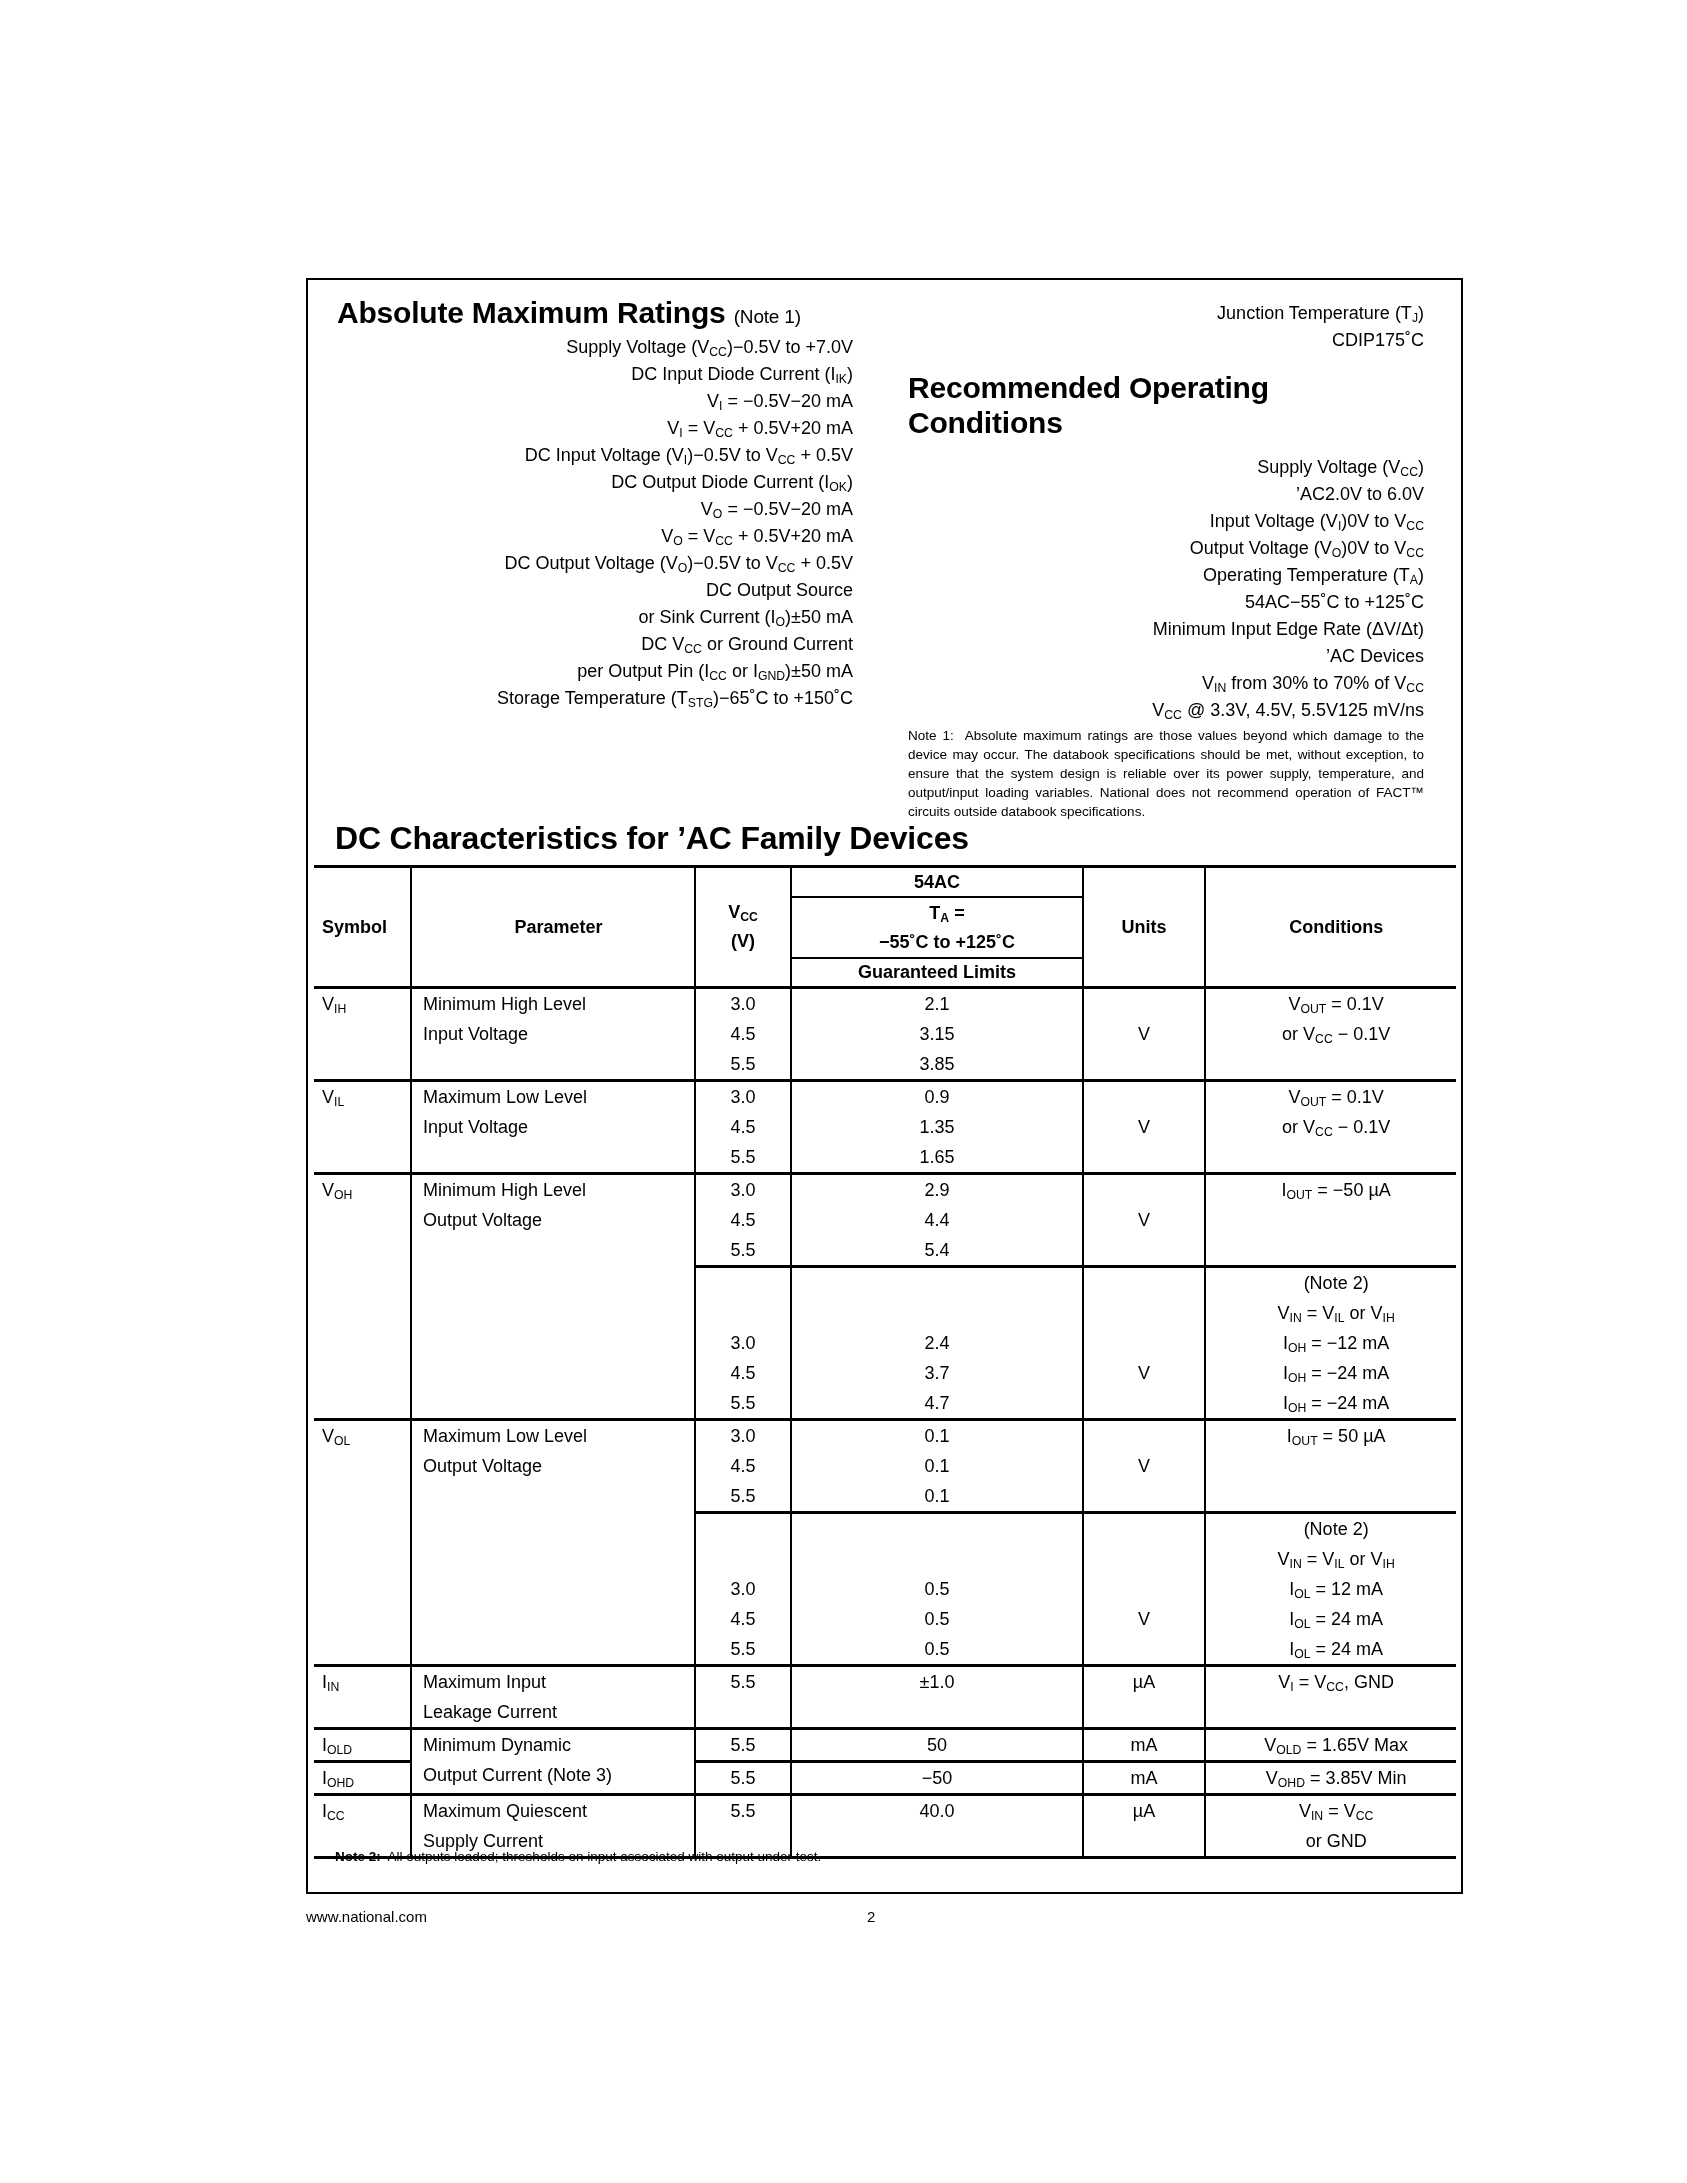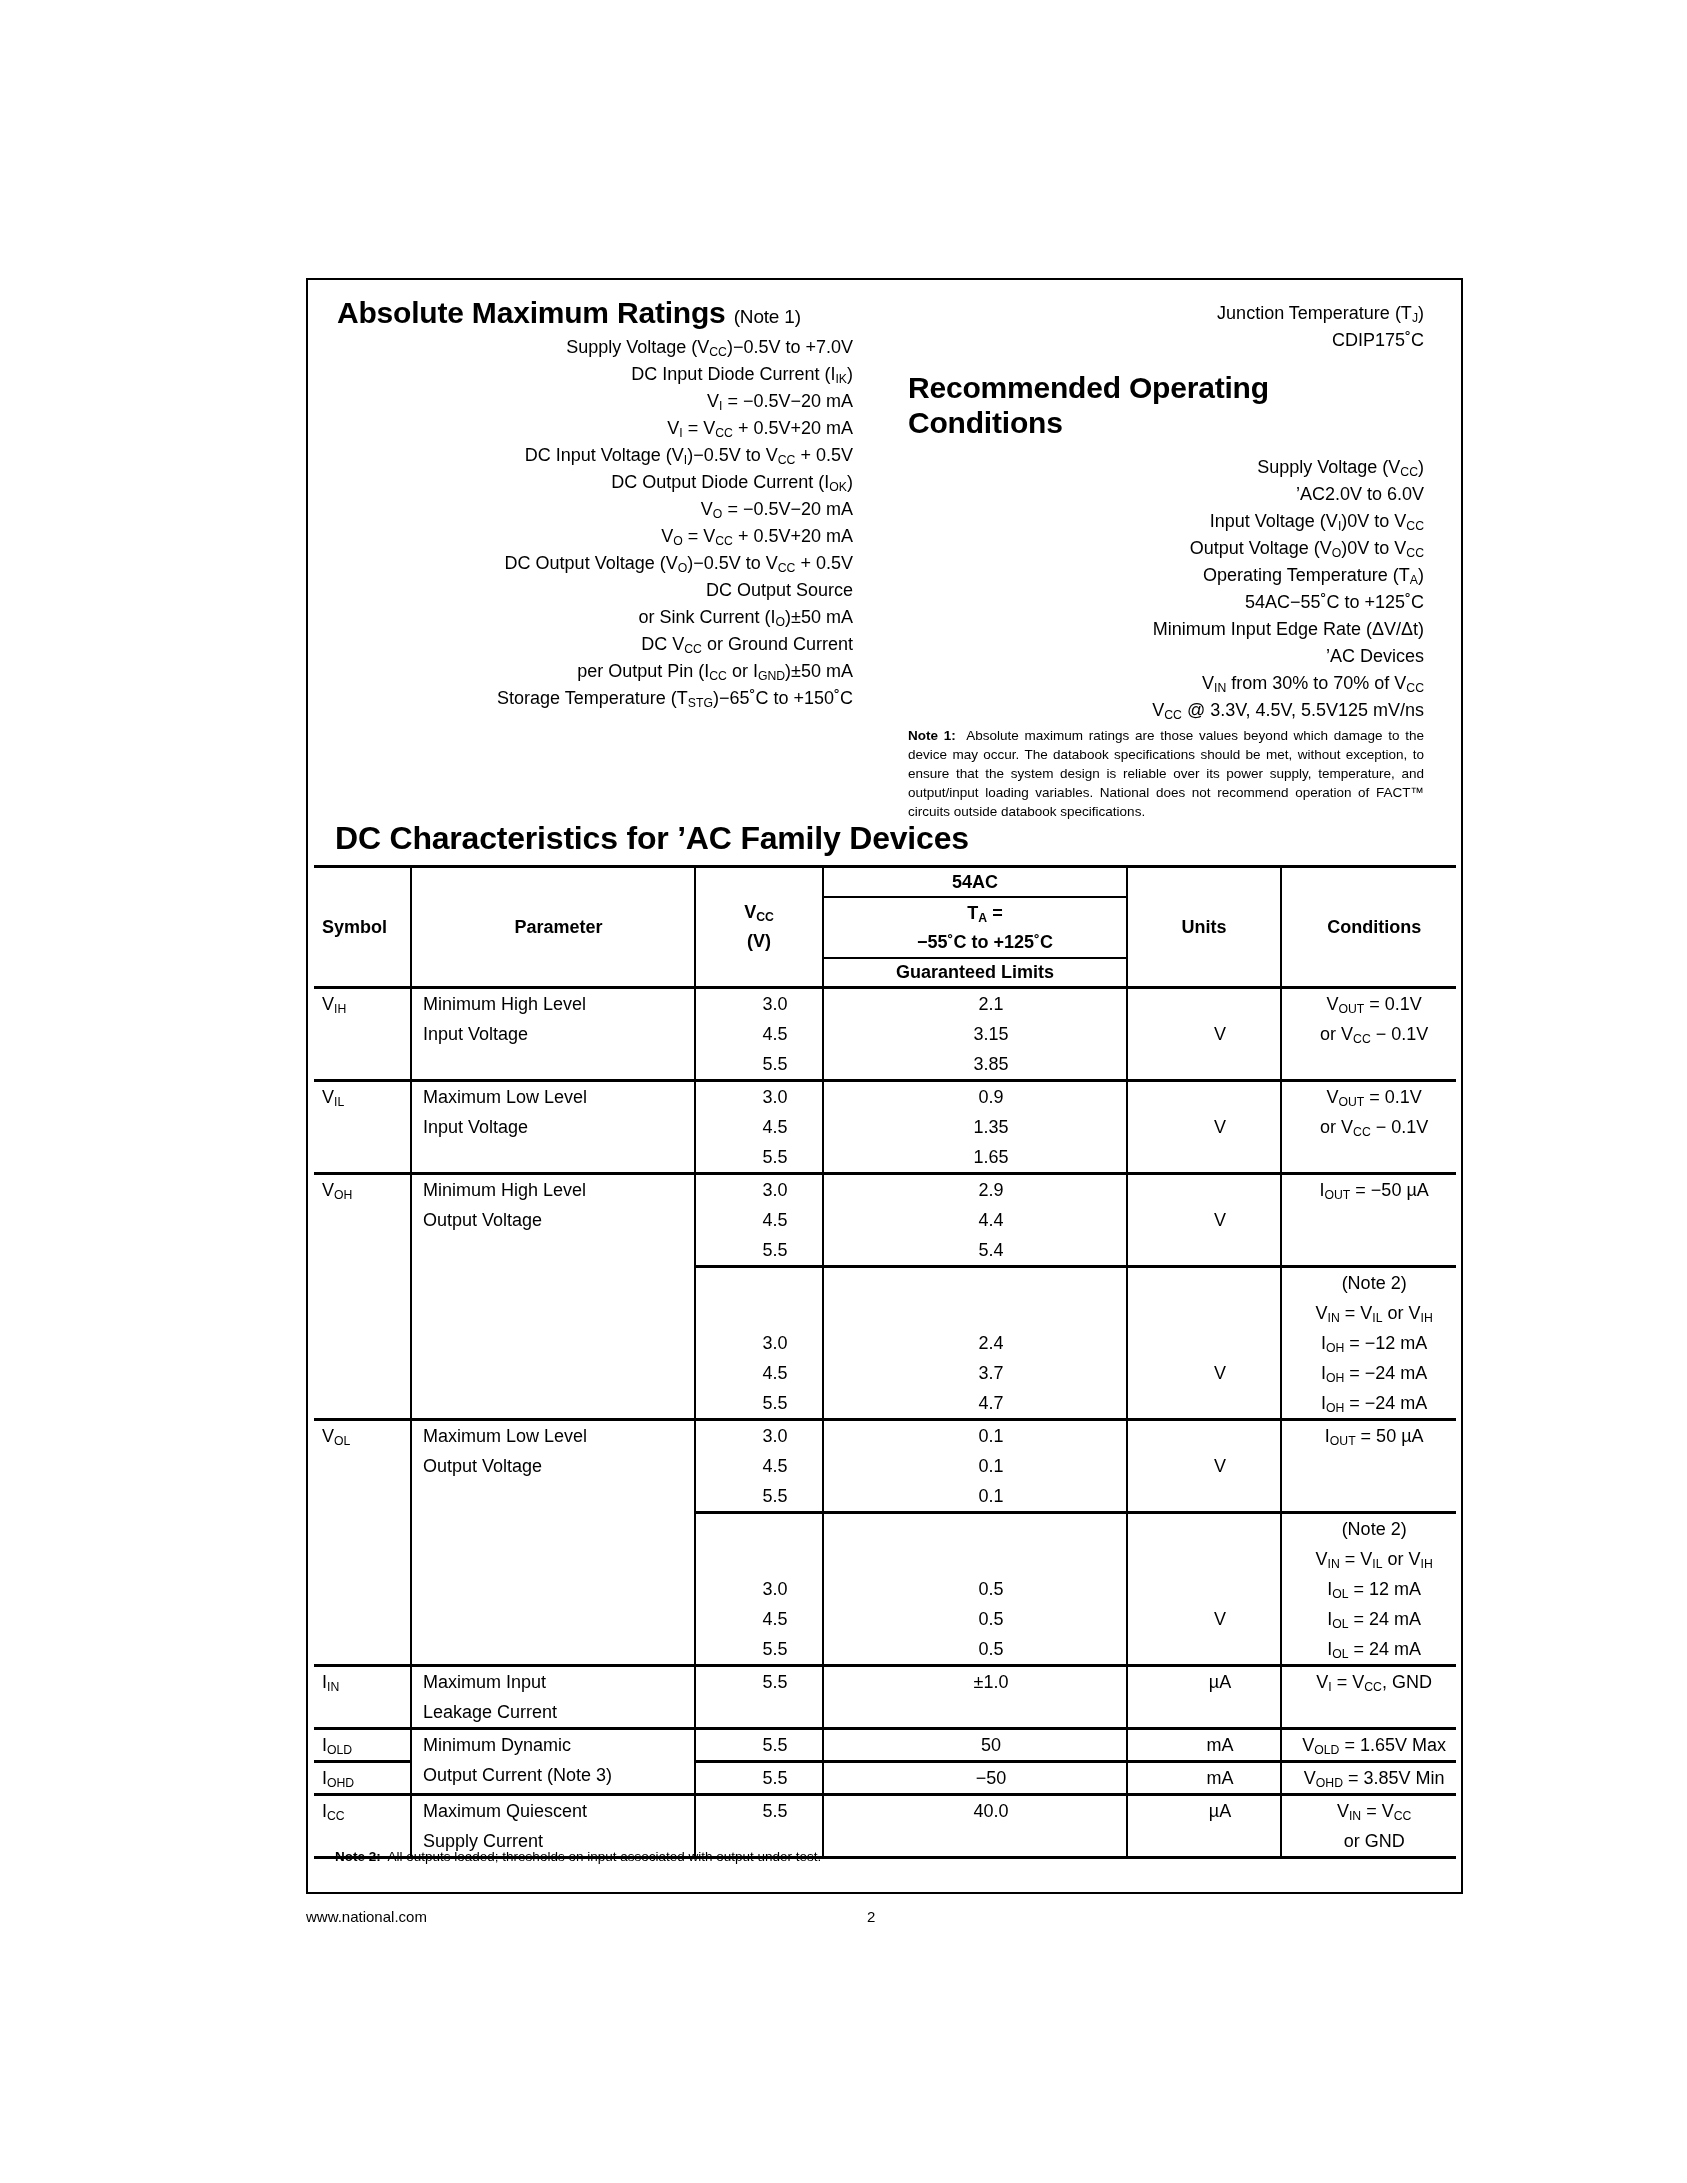--- a/index.html
+++ b/index.html
@@ -7,28 +7,28 @@
   sub { font-size:0.68em; vertical-align:-0.28em; line-height:0; }
   .frame { position:absolute; left:306px; top:278px; width:1157px; height:1616px; border:2.4px solid #000; box-sizing:border-box; }
   .col-left { position:absolute; left:337px; top:295px; width:516px; }
   .col-right { position:absolute; left:908px; top:300px; width:516px; }
   h2.sec { font-weight:bold; font-size:30px; line-height:35px; margin:0; letter-spacing:-0.2px; }
   h2.sec .note { font-weight:normal; font-size:19px; }
   .mil { font-weight:bold; font-size:17px; line-height:23px; text-align:justify; margin-top:8px; margin-bottom:11px; }
   .rating { display:flex; justify-content:flex-end; font-size:18px; line-height:27px; height:27px; white-space:nowrap; }
   .rating.ind .lbl { padding-left:19px; }
   .note1 { font-size:13.5px; line-height:19px; text-align:justify; margin-top:1.6px; }
-  .note1 b { font-weight:bold; }
+  .note1 b { font-weight:normal; }
   .dc-title { position:absolute; left:335px; top:821px; font-size:32px; line-height:35px; font-weight:bold; margin:0; letter-spacing:-0.2px; }
   table.dc { position:absolute; left:314px; top:865px; width:1142px; border-collapse:collapse; font-size:18px; }
   table.dc td, table.dc th { padding:0; vertical-align:top; }
   table.dc th { font-weight:bold; text-align:center; vertical-align:middle; border-left:2px solid #000; border-right:2px solid #000; }
   table.dc th:first-child, table.dc td:first-child { border-left:none; }
   table.dc th:last-child, table.dc td:last-child { border-right:none; }
-  table.dc td { border-left:2px solid #000; border-right:2px solid #000;padding-left:32px; }
+  table.dc td { border-left:2px solid #000; border-right:2px solid #000; }
   tr.top-rule th { border-top:3.2px solid #000; }
   tr.grp td { border-top:3.6px solid #000; }
   tr.subgrp td.sg { border-top:3.6px solid #000; }
   tr.last td { border-bottom:3.6px solid #000; }
   .thin-b { border-bottom:2px solid #000 !important; }
   .line { height:30px; line-height:30px; white-space:nowrap; }
   .c-sym { width:88px; padding-left:8px !important; }
   .c-par { width:271px; padding-left:11px !important; text-align:left; }
   .c-vcc { width:94px; text-align:center; }
   .c-lim { width:270px; text-align:center; }

